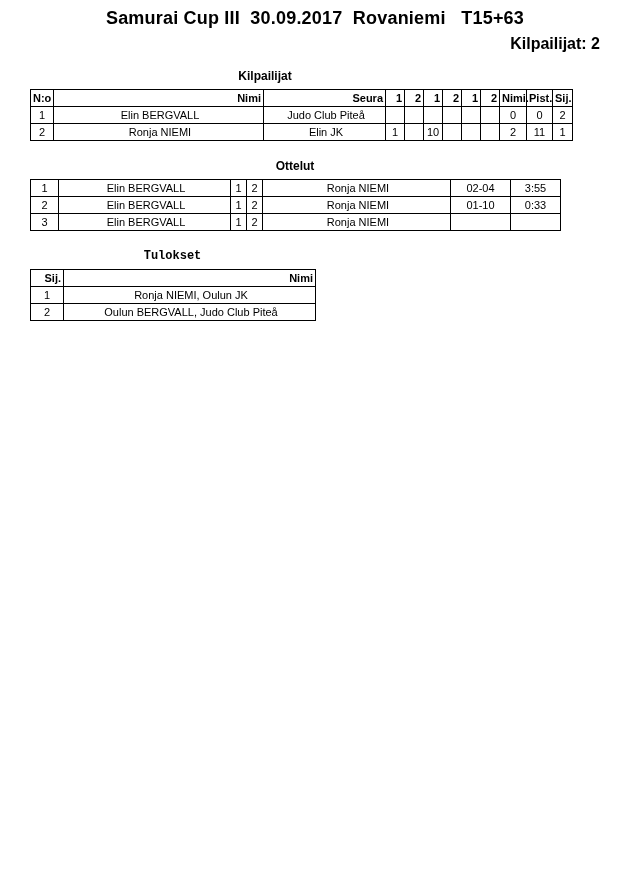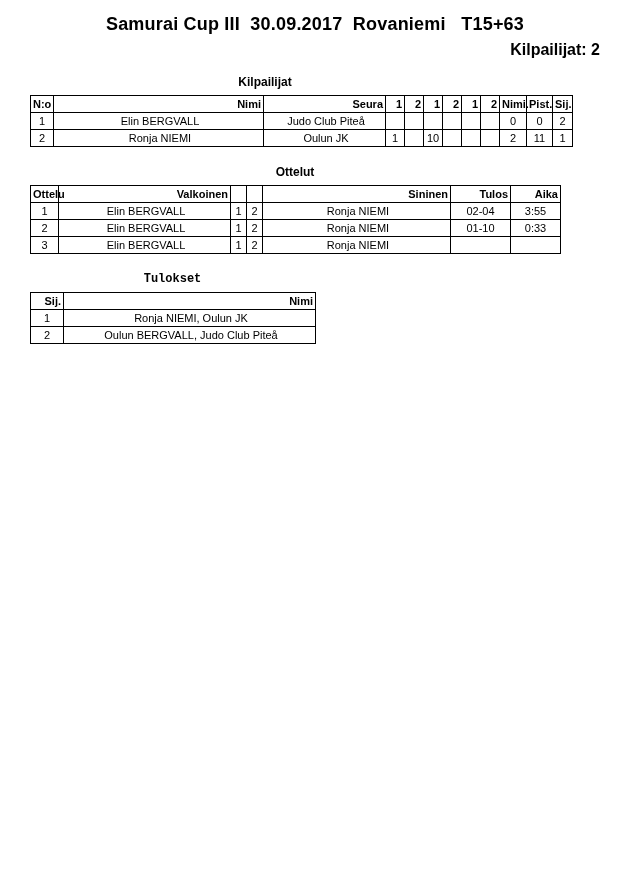--- a/index.html
+++ b/index.html
@@ -5,21 +5,21 @@
   * { margin: 0; padding: 0; box-sizing: border-box; }
   html, body { background: #fff; }
   body {
     width: 630px; height: 891px;
     font-family: "Liberation Sans", sans-serif;
     color: #000;
     position: relative;
     overflow: hidden;
   }
   .title {
-    padding-top: 14px;
+    padding-top: 8px;
     text-align: center;
     font-size: 18px;
     font-weight: bold;
     white-space: pre;
     letter-spacing: 0.2px;
   }
   .count-line {
     margin-top: 6px;
     padding-right: 30px;
     text-align: right;
@@ -107,21 +107,21 @@
     <td class="center"></td>
     <td class="center"></td>
     <td class="center"></td>
     <td class="center">0</td>
     <td class="center">0</td>
     <td class="center">2</td>
   </tr>
   <tr>
     <td class="center">2</td>
     <td class="left">Ronja NIEMI</td>
-    <td class="left">Oulun JK</td>
+    <td class="left">Elin JK</td>
     <td class="center">1</td>
     <td class="center"></td>
     <td class="center">10</td>
     <td class="center"></td>
     <td class="center"></td>
     <td class="center"></td>
     <td class="center">2</td>
     <td class="center">11</td>
     <td class="center">1</td>
   </tr>
@@ -134,29 +134,20 @@
   <colgroup>
     <col style="width:28px">
       <col style="width:172px">
       <col style="width:16px">
     <col style="width:16px">
       <col style="width:188px">
       <col style="width:60px">
     <col style="width:50px">
   </colgroup>
   <tbody>
-      <tr>
-    <th>Ottelu</th>
-    <th>Valkoinen</th>
-    <th></th>
-    <th></th>
-    <th>Sininen</th>
-    <th>Tulos</th>
-    <th>Aika</th>
-  </tr>
   <tr>
     <td class="center">1</td>
     <td class="left">Elin BERGVALL</td>
     <td class="center">1</td>
     <td class="center">2</td>
     <td class="left">Ronja NIEMI</td>
     <td class="center">02-04</td>
     <td class="center">3:55</td>
   </tr>
   <tr>

